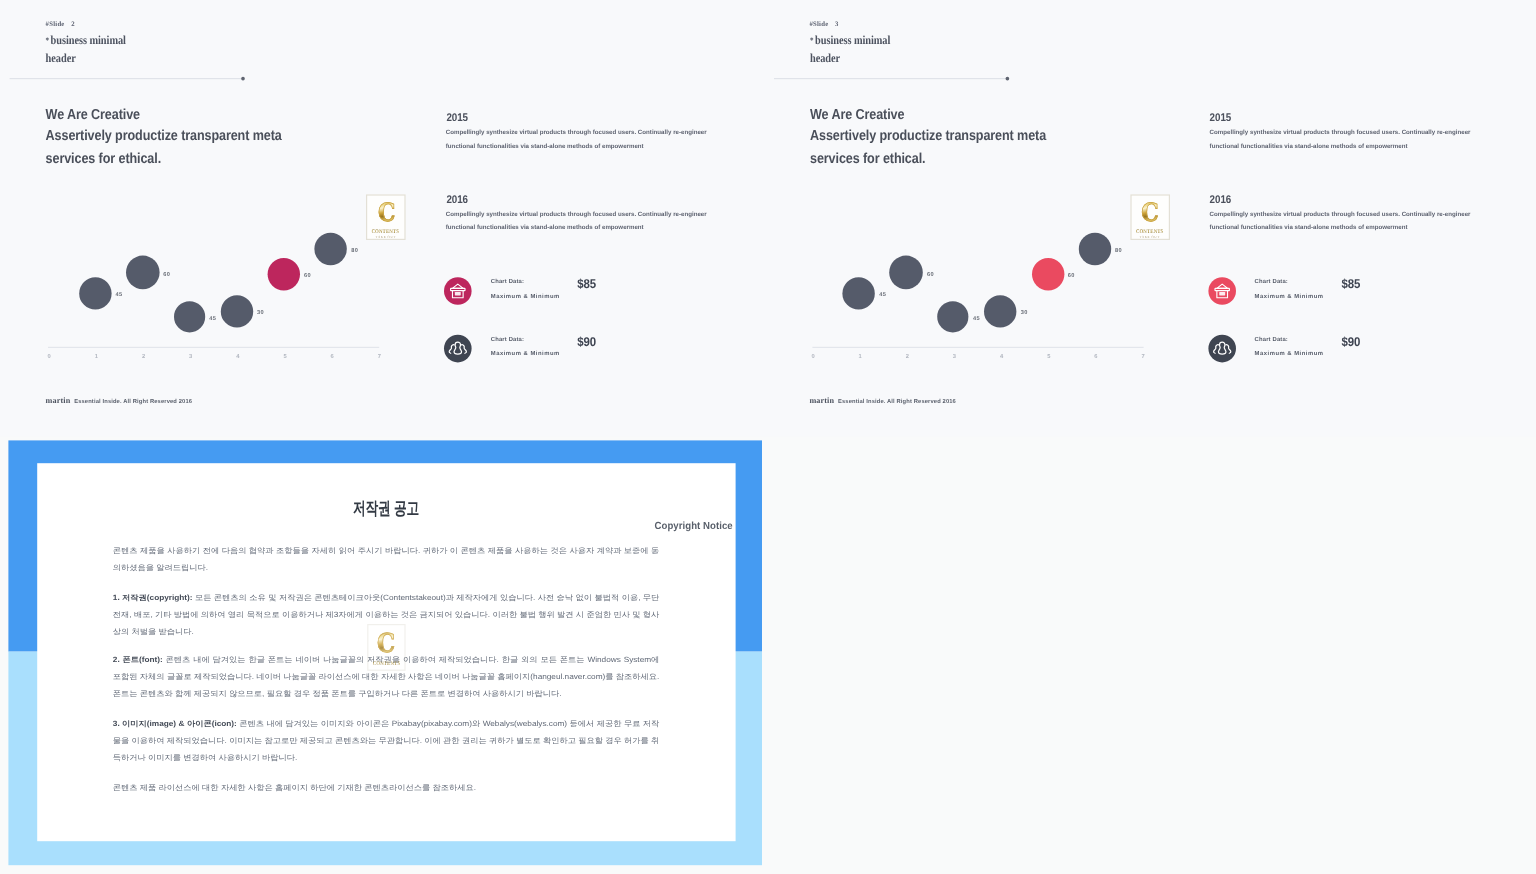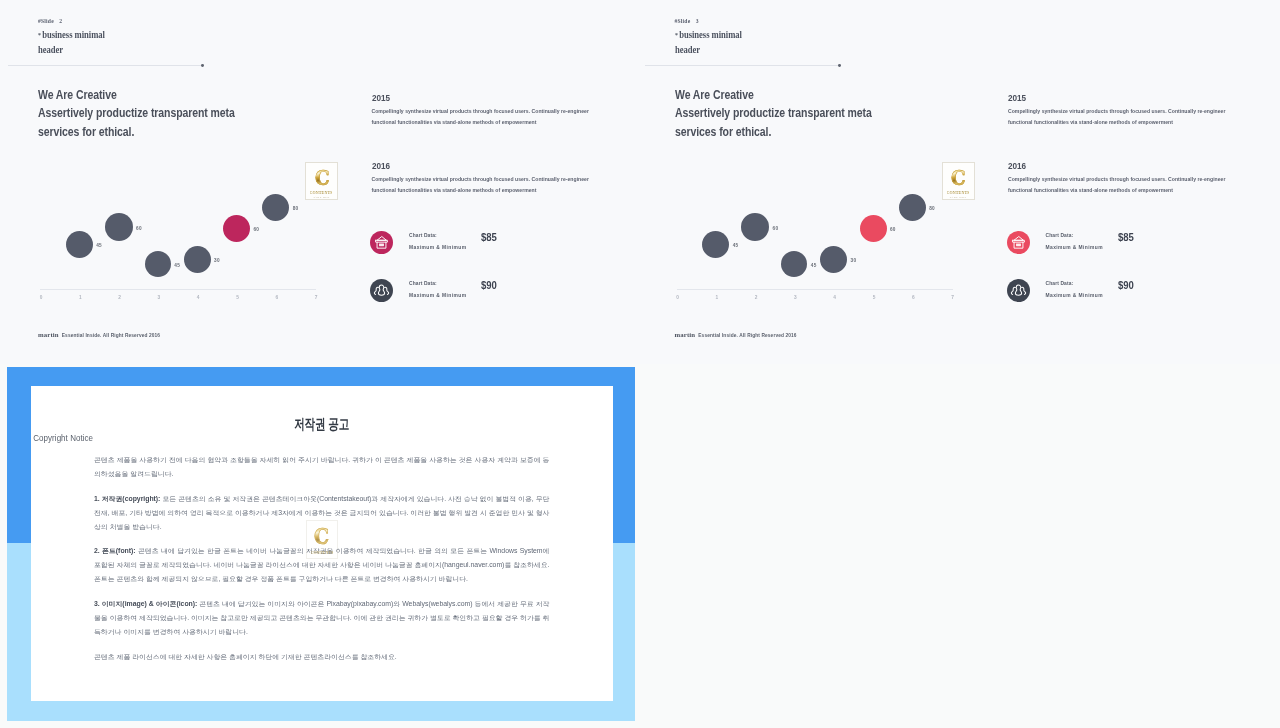--- a/index.html
+++ b/index.html
@@ -70,21 +70,21 @@
   .foot .m{font-family:"Liberation Serif",serif;font-weight:700;font-size:6.8px;color:#4e5460;letter-spacing:.1px;}
   .foot .r{font-size:4.8px;color:#5b616d;letter-spacing:.12px;margin-left:3.2px;font-weight:700;}
 
   
   .cbox{position:absolute;left:7px;top:367px;width:628px;height:354px;}
   .cbox .bg-top{position:absolute;left:0;top:0;width:628px;height:176px;background:#459bf2;}
   .cbox .bg-bot{position:absolute;left:0;top:176px;width:628px;height:178px;background:#a9dffd;}
   .cbox .paper{position:absolute;left:24px;top:19px;width:582px;height:315px;background:#fff;}
   .c-h1{position:absolute;left:0;right:0;top:30px;text-align:center;font-size:14.5px;font-weight:700;color:#333a44;letter-spacing:-.2px;line-height:16px;}
   .c-h1 span{display:inline-block;transform:scaleX(.73);}
-  .c-h2{position:absolute;left:0;right:0;top:47px;text-align:left;font-size:8.6px;color:#585f6a;letter-spacing:.05px;line-height:10px;font-weight:400;}
+  .c-h2{position:absolute;left:0;right:0;top:47px;text-align:right;font-size:8.6px;color:#585f6a;letter-spacing:.05px;line-height:10px;font-weight:700;}
   .c-h2 span{display:inline-block;transform:scaleX(.93);}
   .c-body{position:absolute;left:63px;top:67px;width:419px;font-size:6.35px;line-height:14px;transform:scaleX(1.087);transform-origin:0 0;color:#606876;letter-spacing:-.02px;text-align:justify;}
   .c-body p{margin:0 0 10.7px 0;}
   .c-body b{font-weight:700;color:#444b57;}
   .cwm{position:absolute;left:274.6px;top:134px;width:32px;height:39px;opacity:.82;
        border:0.7px solid rgba(150,140,110,.16);box-sizing:border-box;
        display:flex;flex-direction:column;align-items:center;padding-top:5px;}
   .cwm .c{font-family:"DejaVu Serif",serif;font-weight:700;font-size:27px;line-height:27px;
           letter-spacing:-1px;-webkit-text-stroke:.9px #c8a03c;
           background:linear-gradient(170deg,#8a6a19 0%,#e7cf77 16%,#fbf3cf 30%,#cfa53a 47%,#9b7620 60%,#e0c469 76%,#a07c22 100%);

